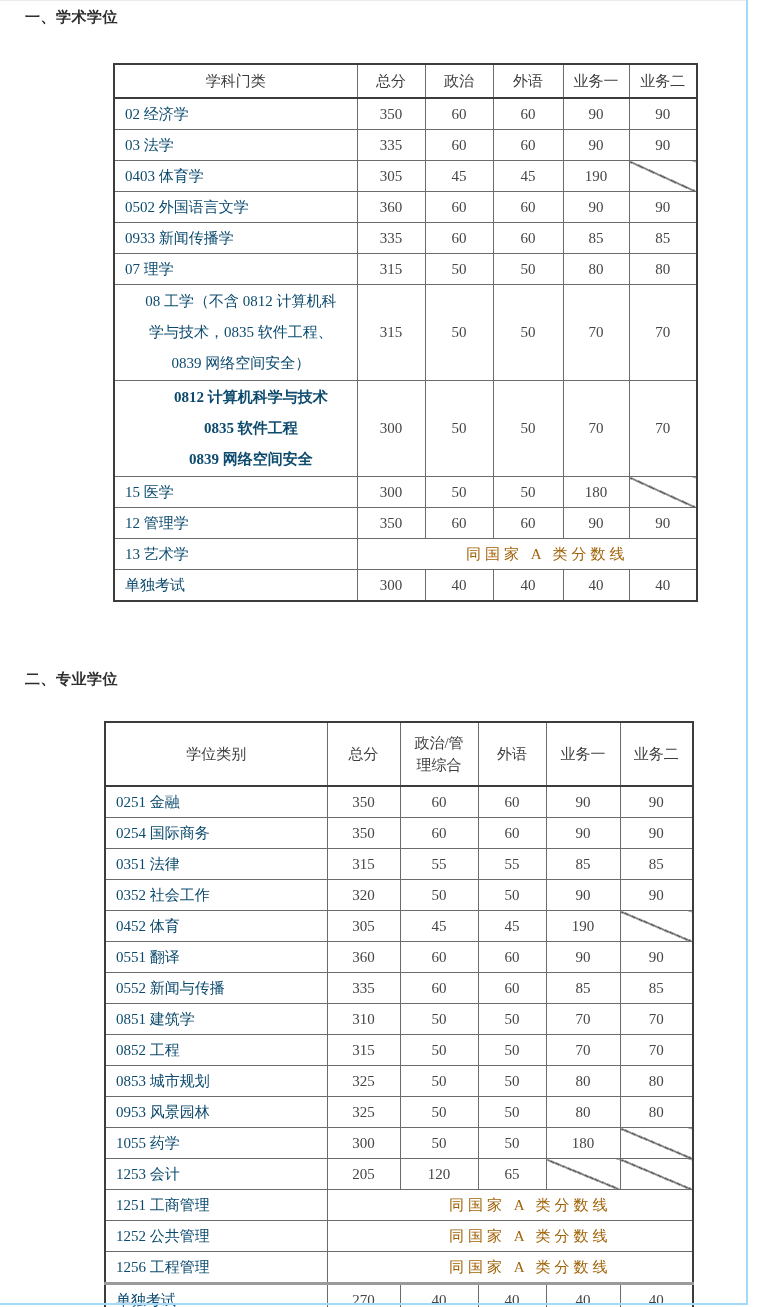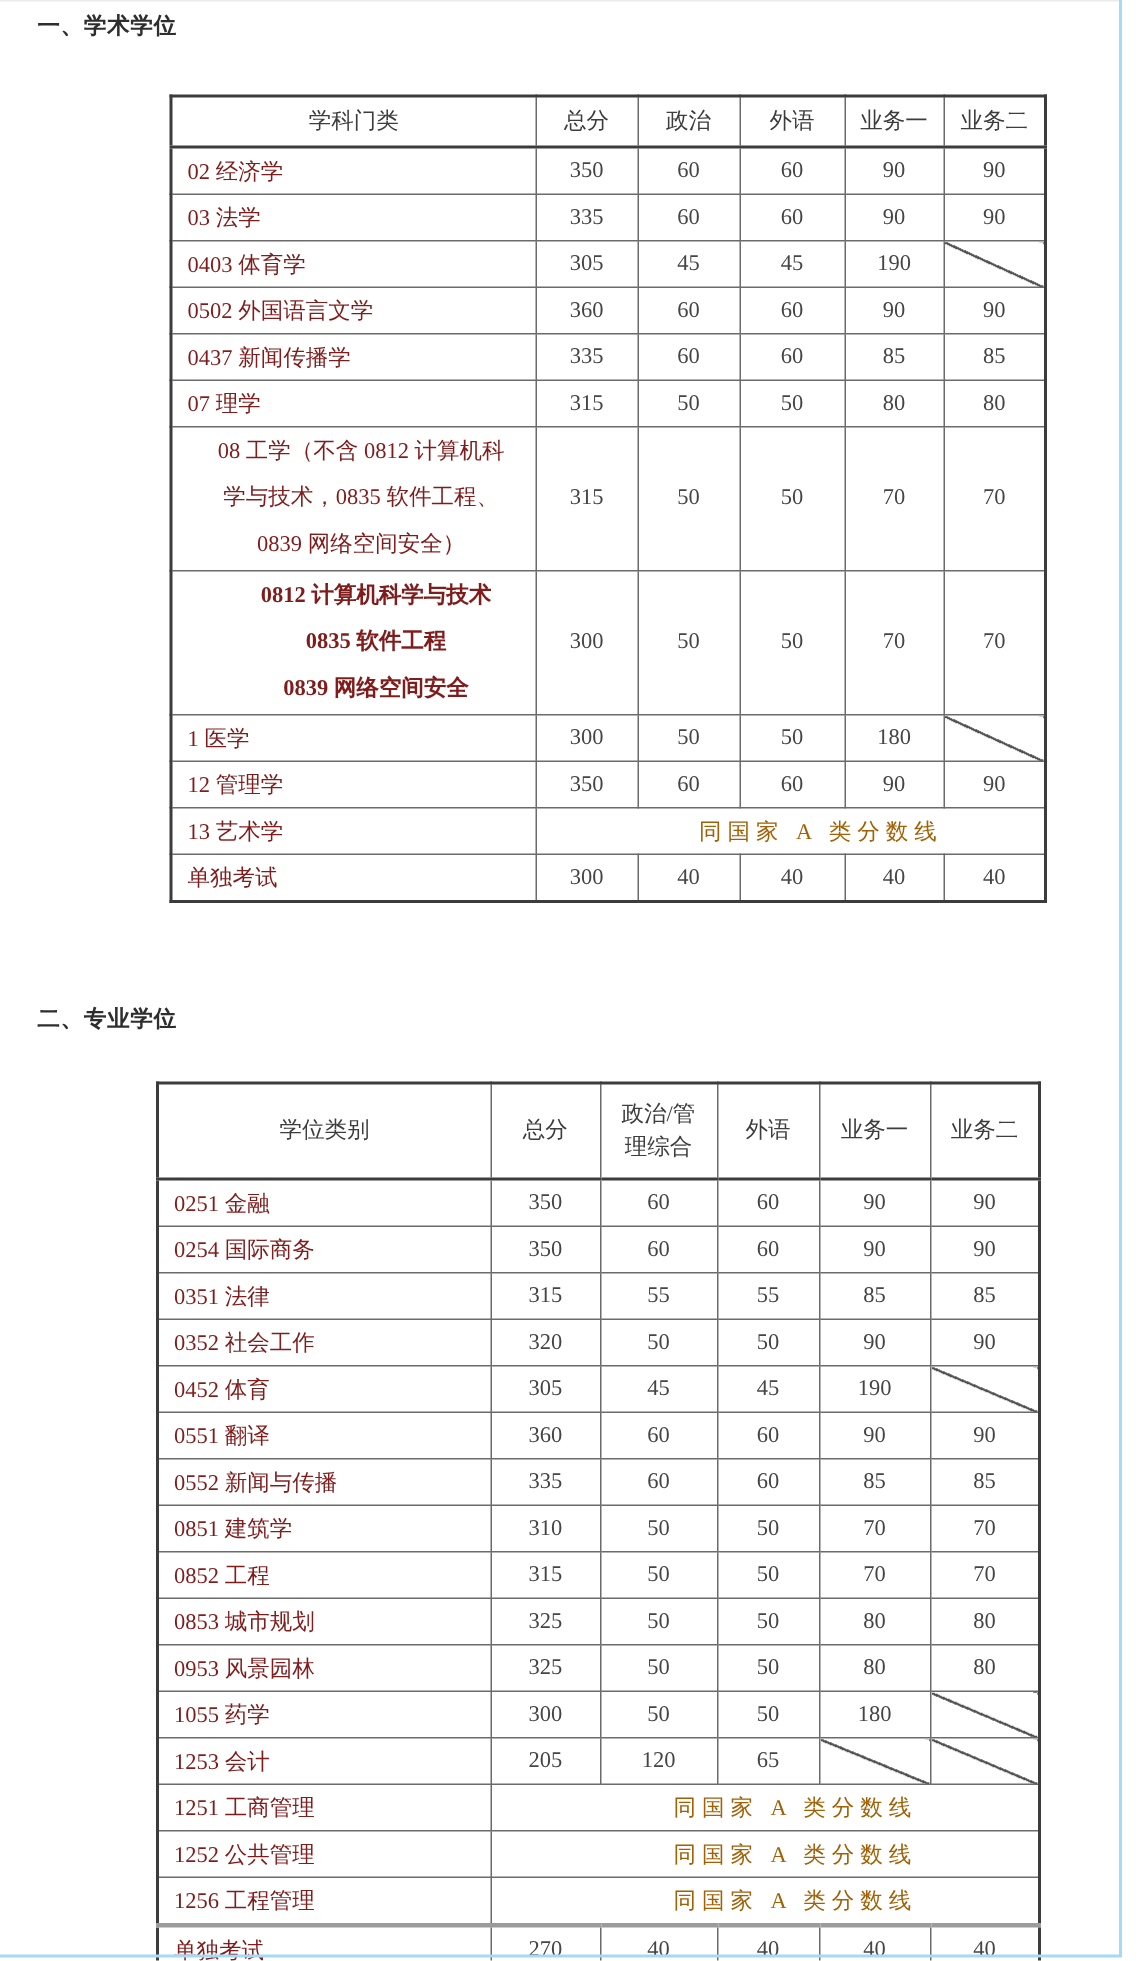--- a/index.html
+++ b/index.html
@@ -26,21 +26,21 @@
     border:1px solid #6b6b6b;padding:0;overflow:hidden;
   }
   .score-table thead th{
     border-bottom:2px solid #3c3c3c;font-weight:normal;
     white-space:pre-line;line-height:1.5;height:32px;color:#3d3d3d;
   }
   #table2 thead th{height:62px;}
 
   .score-table td{height:30px;}
   td.label-cell{
-    text-align:left;padding-left:10px;white-space:pre-line;color:#7f1d1d;
+    text-align:left;padding-left:10px;white-space:pre-line;color:#0c4a6e;
   }
   td.label-cell.multiline{line-height:31px;padding-top:1px;padding-bottom:1px;text-align:center;}
   td.label-cell.indent{padding-left:30px;font-weight:bold;}
   td.value-cell{text-align:center;color:#454545;}
   td.merged-cell{text-align:center;letter-spacing:4px;color:#a16207;padding-left:41px;}
   td.diag-cell{
     background-image:linear-gradient(to top right,
       transparent calc(50% - 0.8px),
       #4f4f4f calc(50% - 0.8px),
       #4f4f4f calc(50% + 0.8px),
@@ -105,21 +105,21 @@
         </tr>
         <tr>
           <td class="label-cell">0502 外国语言文学</td>
           <td class="value-cell">360</td>
           <td class="value-cell">60</td>
           <td class="value-cell">60</td>
           <td class="value-cell">90</td>
           <td class="value-cell">90</td>
         </tr>
         <tr>
-          <td class="label-cell">0437 新闻传播学</td>
+          <td class="label-cell">0933 新闻传播学</td>
           <td class="value-cell">335</td>
           <td class="value-cell">60</td>
           <td class="value-cell">60</td>
           <td class="value-cell">85</td>
           <td class="value-cell">85</td>
         </tr>
         <tr>
           <td class="label-cell">07 理学</td>
           <td class="value-cell">315</td>
           <td class="value-cell">50</td>
@@ -141,21 +141,21 @@
           <td class="label-cell indent multiline">0812 计算机科学与技术
 0835 软件工程
 0839 网络空间安全</td>
           <td class="value-cell">300</td>
           <td class="value-cell">50</td>
           <td class="value-cell">50</td>
           <td class="value-cell">70</td>
           <td class="value-cell">70</td>
         </tr>
         <tr>
-          <td class="label-cell">1 医学</td>
+          <td class="label-cell">15 医学</td>
           <td class="value-cell">300</td>
           <td class="value-cell">50</td>
           <td class="value-cell">50</td>
           <td class="value-cell">180</td>
           <td class="diag-cell"></td>
         </tr>
         <tr>
           <td class="label-cell">12 管理学</td>
           <td class="value-cell">350</td>
           <td class="value-cell">60</td>

